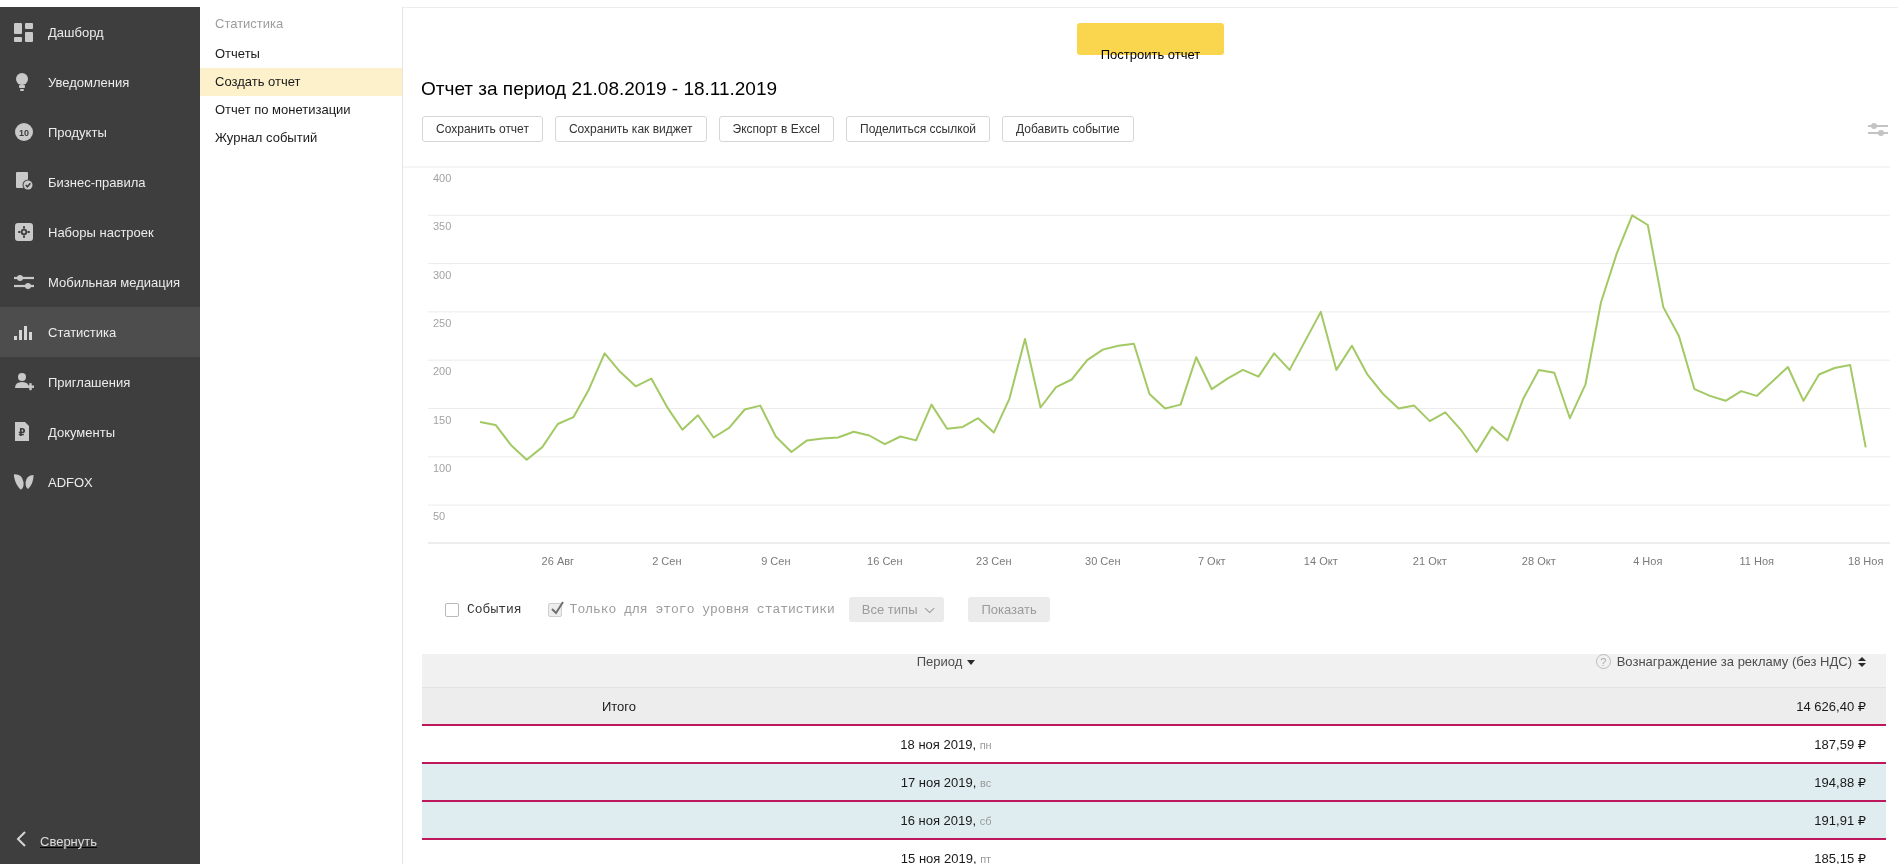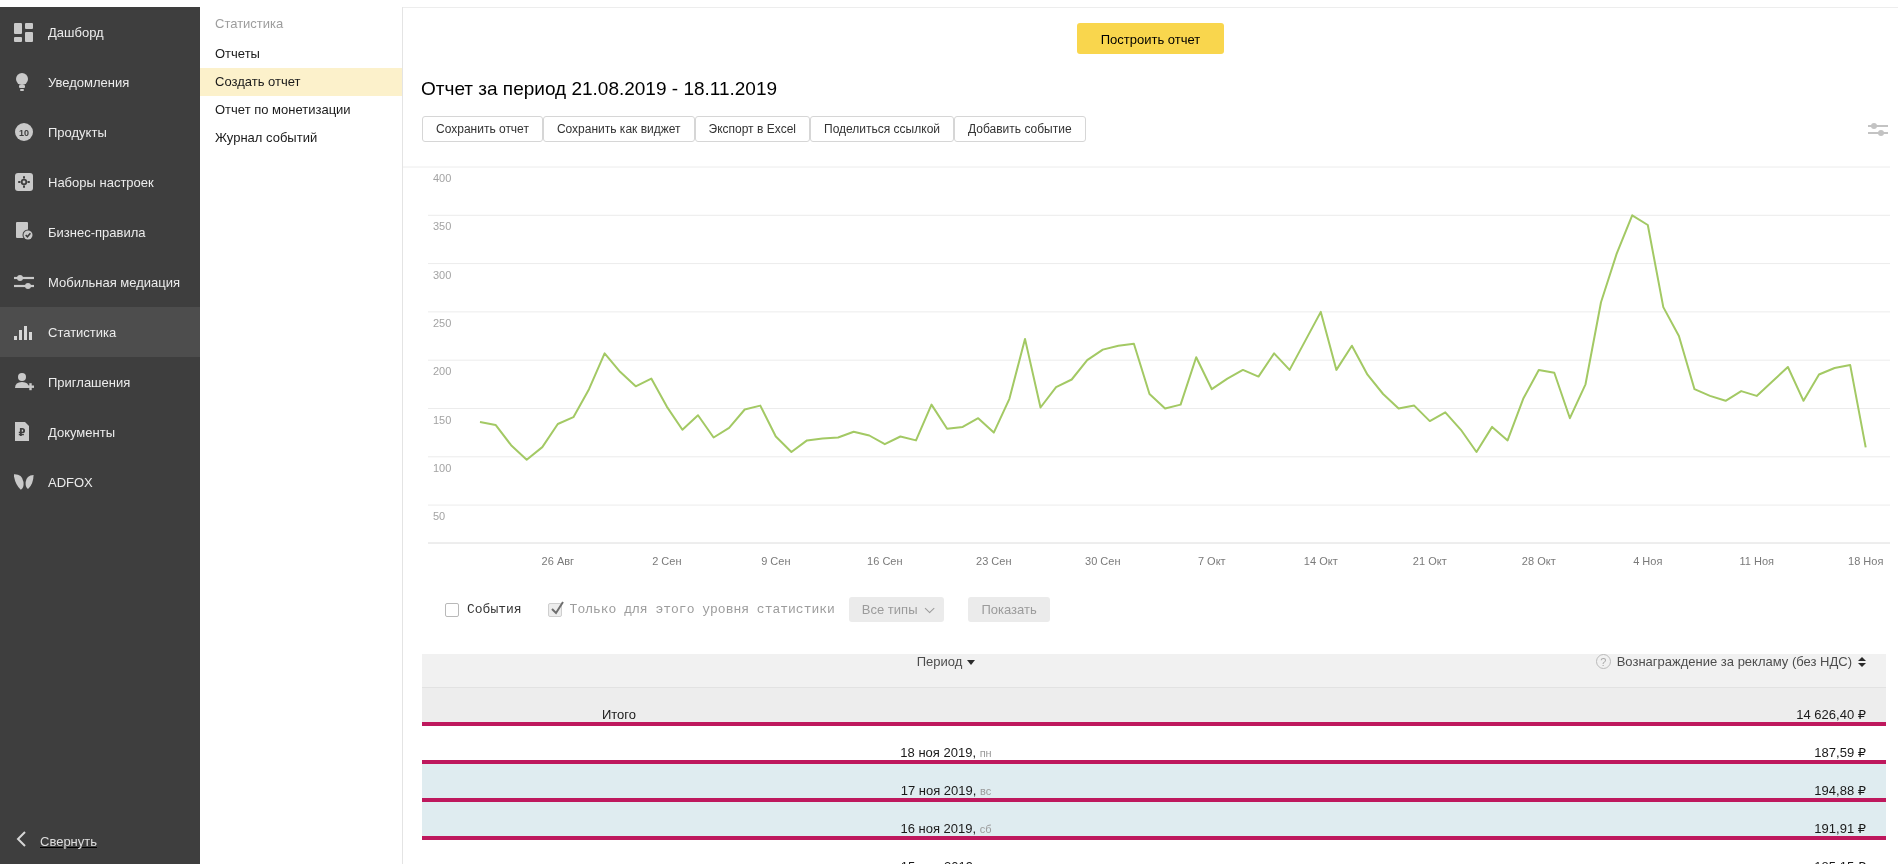--- a/index.html
+++ b/index.html
@@ -19,24 +19,24 @@
 
   
   .subnav { position:absolute; left:200px; top:7px; bottom:0; width:203px; background:#fff; border-right:1px solid #e4e4e4; }
   .subnav-header { padding:9px 0 9px 15px; font-size:13px; color:#9d9d9d; }
   .subnav-item { height:28px; line-height:28px; padding-left:15px; font-size:13px; color:#1a1a1a; cursor:pointer; white-space:nowrap; }
   .subnav-item.active { background:#fcf1cb; }
 
   
   .main { position:absolute; left:403px; top:7px; right:0; bottom:0; background:#fff; border-top:1px solid #ededed; }
   .build-row { position:absolute; top:15px; left:0; width:100%; text-align:center; }
-  .btn-yellow { display:inline-block; height:31px; line-height:31px; padding:1px 24px; background:#f9d64d;
+  .btn-yellow { display:inline-block; height:31px; line-height:31px; padding:16px 24px; background:#f9d64d;
                 border:none; border-radius:3px; font-size:13px; color:#000; cursor:pointer; }
   .report-title { position:absolute; top:70px; left:18px; font-size:19px; color:#000; }
-  .toolbar { position:absolute; top:108px; left:19px; display:flex; }
+  .toolbar { position:absolute; top:108px; left:19px; display:flex; gap:12px; }
   .btn-plain { height:26px; line-height:24px; padding:0 13px; background:#fff; border:1px solid #d6d6d6;
                border-radius:3px; font-size:12px; color:#333; cursor:pointer; white-space:nowrap; }
   .chart-settings { position:absolute; top:112px; right:8px; width:24px; height:20px; cursor:pointer; }
 
   
   .chart-wrap { position:absolute; top:158px; left:0; width:1495px; height:414px; }
 
   
   .events-row { position:absolute; top:589px; left:42px; display:flex; align-items:center; }
   .cbx { width:14px; height:14px; border:1px solid #b9b9b9; border-radius:2px; background:#fff; flex:none; cursor:pointer; position:relative; }
@@ -58,21 +58,21 @@
   .t-head .c2 { flex:1; text-align:right; padding-right:20px; font-size:13px; color:#4d4d4d; cursor:pointer;
                 display:flex; align-items:center; justify-content:flex-end; gap:6px; }
   .tri-down { display:inline-block; width:0; height:0; border-left:4px solid transparent; border-right:4px solid transparent;
               border-top:5px solid #2b2b2b; margin-left:5px; vertical-align:middle; }
   .sort-both { display:inline-flex; flex-direction:column; gap:2px; }
   .sort-both i { width:0; height:0; border-left:4px solid transparent; border-right:4px solid transparent; display:block; }
   .sort-both .up { border-bottom:4px solid #2b2b2b; }
   .sort-both .dn { border-top:4px solid #2b2b2b; }
   .qmark { width:15px; height:15px; border:1px solid #bbb; border-radius:50%; color:#aaa; font-size:11px;
            line-height:14px; text-align:center; flex:none; }
-  .t-row { height:38px; display:flex; align-items:flex-end; border-bottom:4px solid #be185d; background:#fff; }
+  .t-row { height:38px; display:flex; align-items:center; border-bottom:2px solid #be185d; background:#fff; }
   .t-row.total { background:#ededed; }
   .t-row.weekend { background:#dfecf0; }
   .t-row .c1 { width:1048px; text-align:center; font-size:13px; color:#1a1a1a; }
   .t-row.total .c1 { width:394px; }
   .t-row .c1 .dow { font-size:11px; color:#9a9a9a; }
   .t-row .c2 { flex:1; text-align:right; padding-right:20px; font-size:13px; color:#1a1a1a; }
 
   svg text { font-family:"Liberation Sans","DejaVu Sans",sans-serif; }
 </style>
 </head>
@@ -107,47 +107,47 @@
       <span class="lbl">Уведомления</span>
     </div>
     <div class="nav-item">
       <span class="ico">
         <svg width="20" height="20" viewBox="0 0 20 20">
             <circle cx="10" cy="10" r="9" fill="#c9c9c9"></circle>
             <text x="10" y="13.5" text-anchor="middle" font-size="9" font-weight="bold" fill="#3e3e3e">10</text>
           </svg>
       </span>
       <span class="lbl">Продукты</span>
+    </div>
+    <div class="nav-item">
+      <span class="ico">
+        <svg width="20" height="20" viewBox="0 0 20 20">
+            <rect x="2" y="0" width="12" height="16" rx="1" fill="#c9c9c9"></rect>
+            <circle cx="14" cy="13" r="5.5" fill="#3e3e3e"></circle>
+            <circle cx="14" cy="13" r="4.5" fill="#c9c9c9"></circle>
+            <polyline points="11.7,13 13.4,14.8 16.4,11.2" fill="none" stroke="#3e3e3e" stroke-width="1.6"></polyline>
+          </svg>
+      </span>
+      <span class="lbl">Бизнес-правила</span>
     </div>
     <div class="nav-item">
       <span class="ico">
         <svg width="20" height="20" viewBox="0 0 20 20">
             <rect x="1" y="1" width="18" height="18" rx="3" fill="#c9c9c9"></rect>
             <circle cx="10" cy="10" r="3.2" fill="#3e3e3e"></circle>
             <g stroke="#3e3e3e" stroke-width="2">
               <line x1="10" y1="4.2" x2="10" y2="6.5"></line>
               <line x1="10" y1="13.5" x2="10" y2="15.8"></line>
               <line x1="4.2" y1="10" x2="6.5" y2="10"></line>
               <line x1="13.5" y1="10" x2="15.8" y2="10"></line>
             </g>
             <circle cx="10" cy="10" r="1.4" fill="#c9c9c9"></circle>
           </svg>
       </span>
       <span class="lbl">Наборы настроек</span>
-    </div>
-    <div class="nav-item">
-      <span class="ico">
-        <svg width="20" height="20" viewBox="0 0 20 20">
-            <rect x="2" y="0" width="12" height="16" rx="1" fill="#c9c9c9"></rect>
-            <circle cx="14" cy="13" r="5.5" fill="#3e3e3e"></circle>
-            <circle cx="14" cy="13" r="4.5" fill="#c9c9c9"></circle>
-            <polyline points="11.7,13 13.4,14.8 16.4,11.2" fill="none" stroke="#3e3e3e" stroke-width="1.6"></polyline>
-          </svg>
-      </span>
-      <span class="lbl">Бизнес-правила</span>
     </div>
     <div class="nav-item">
       <span class="ico">
         <svg width="20" height="16" viewBox="0 0 20 16">
             <g stroke="#c9c9c9" stroke-width="2.2">
               <line x1="0" y1="4" x2="20" y2="4"></line>
               <line x1="0" y1="12" x2="20" y2="12"></line>
             </g>
             <circle cx="6" cy="4" r="3" fill="#c9c9c9"></circle>
             <circle cx="14" cy="12" r="3" fill="#c9c9c9"></circle>

